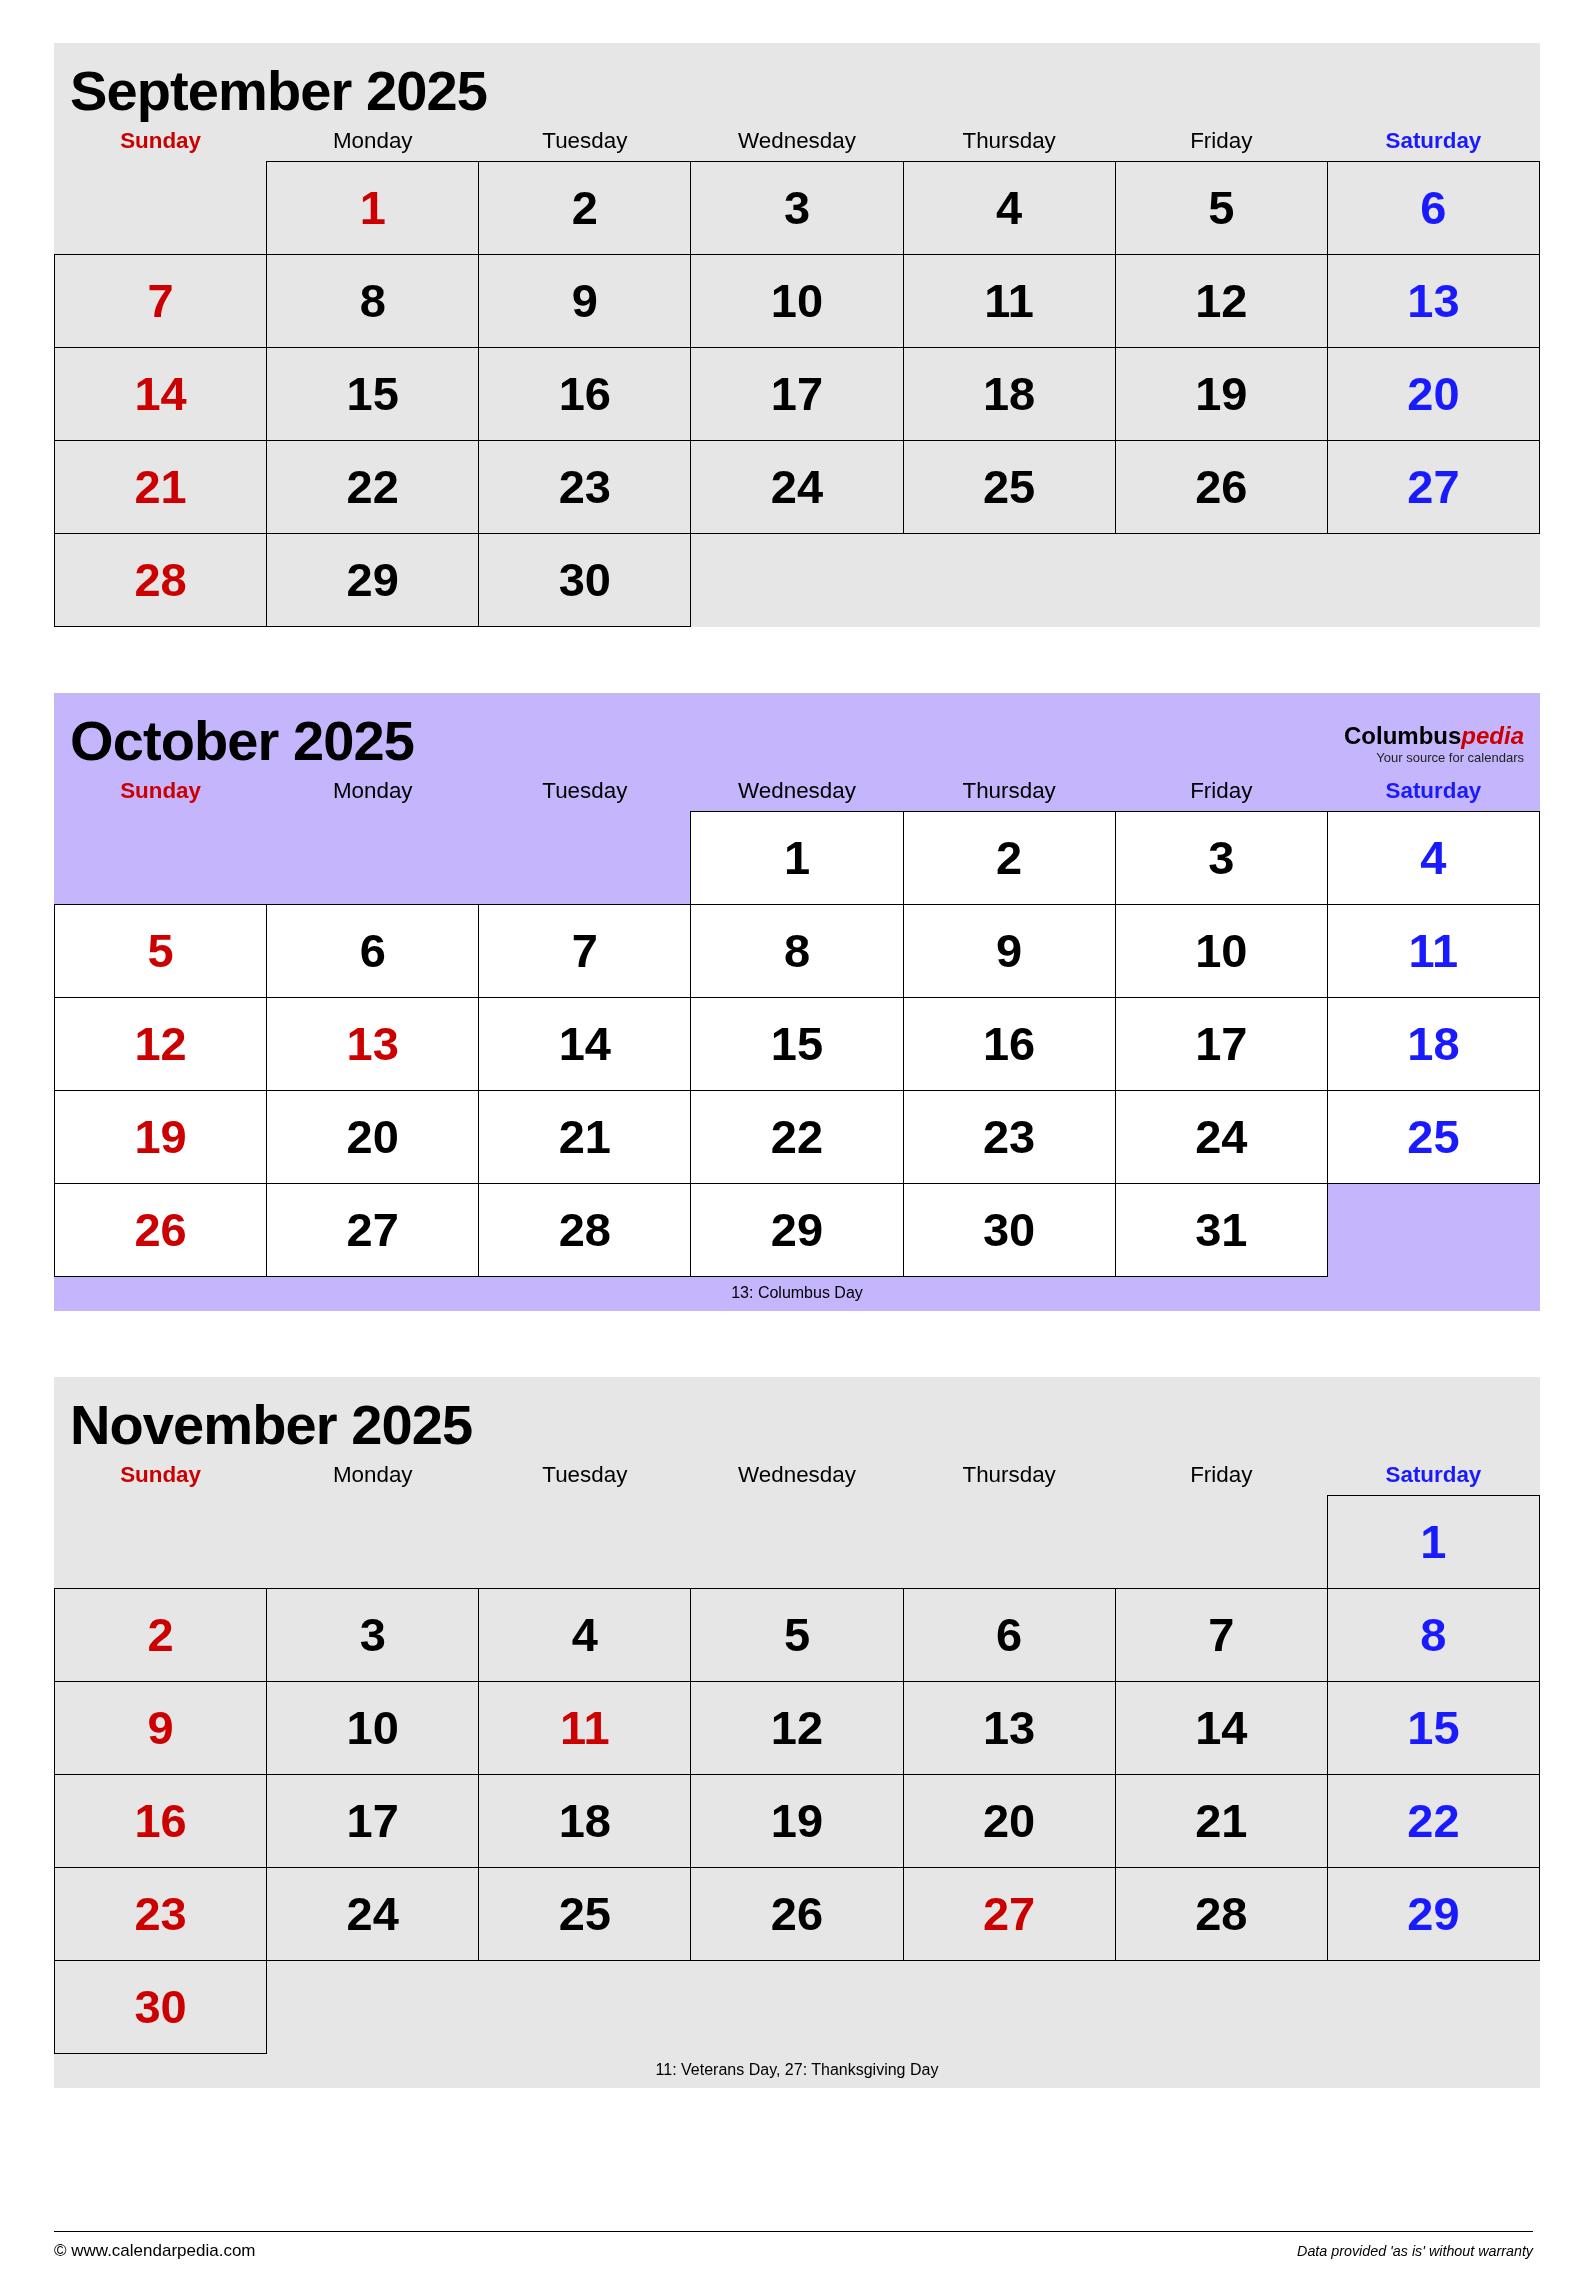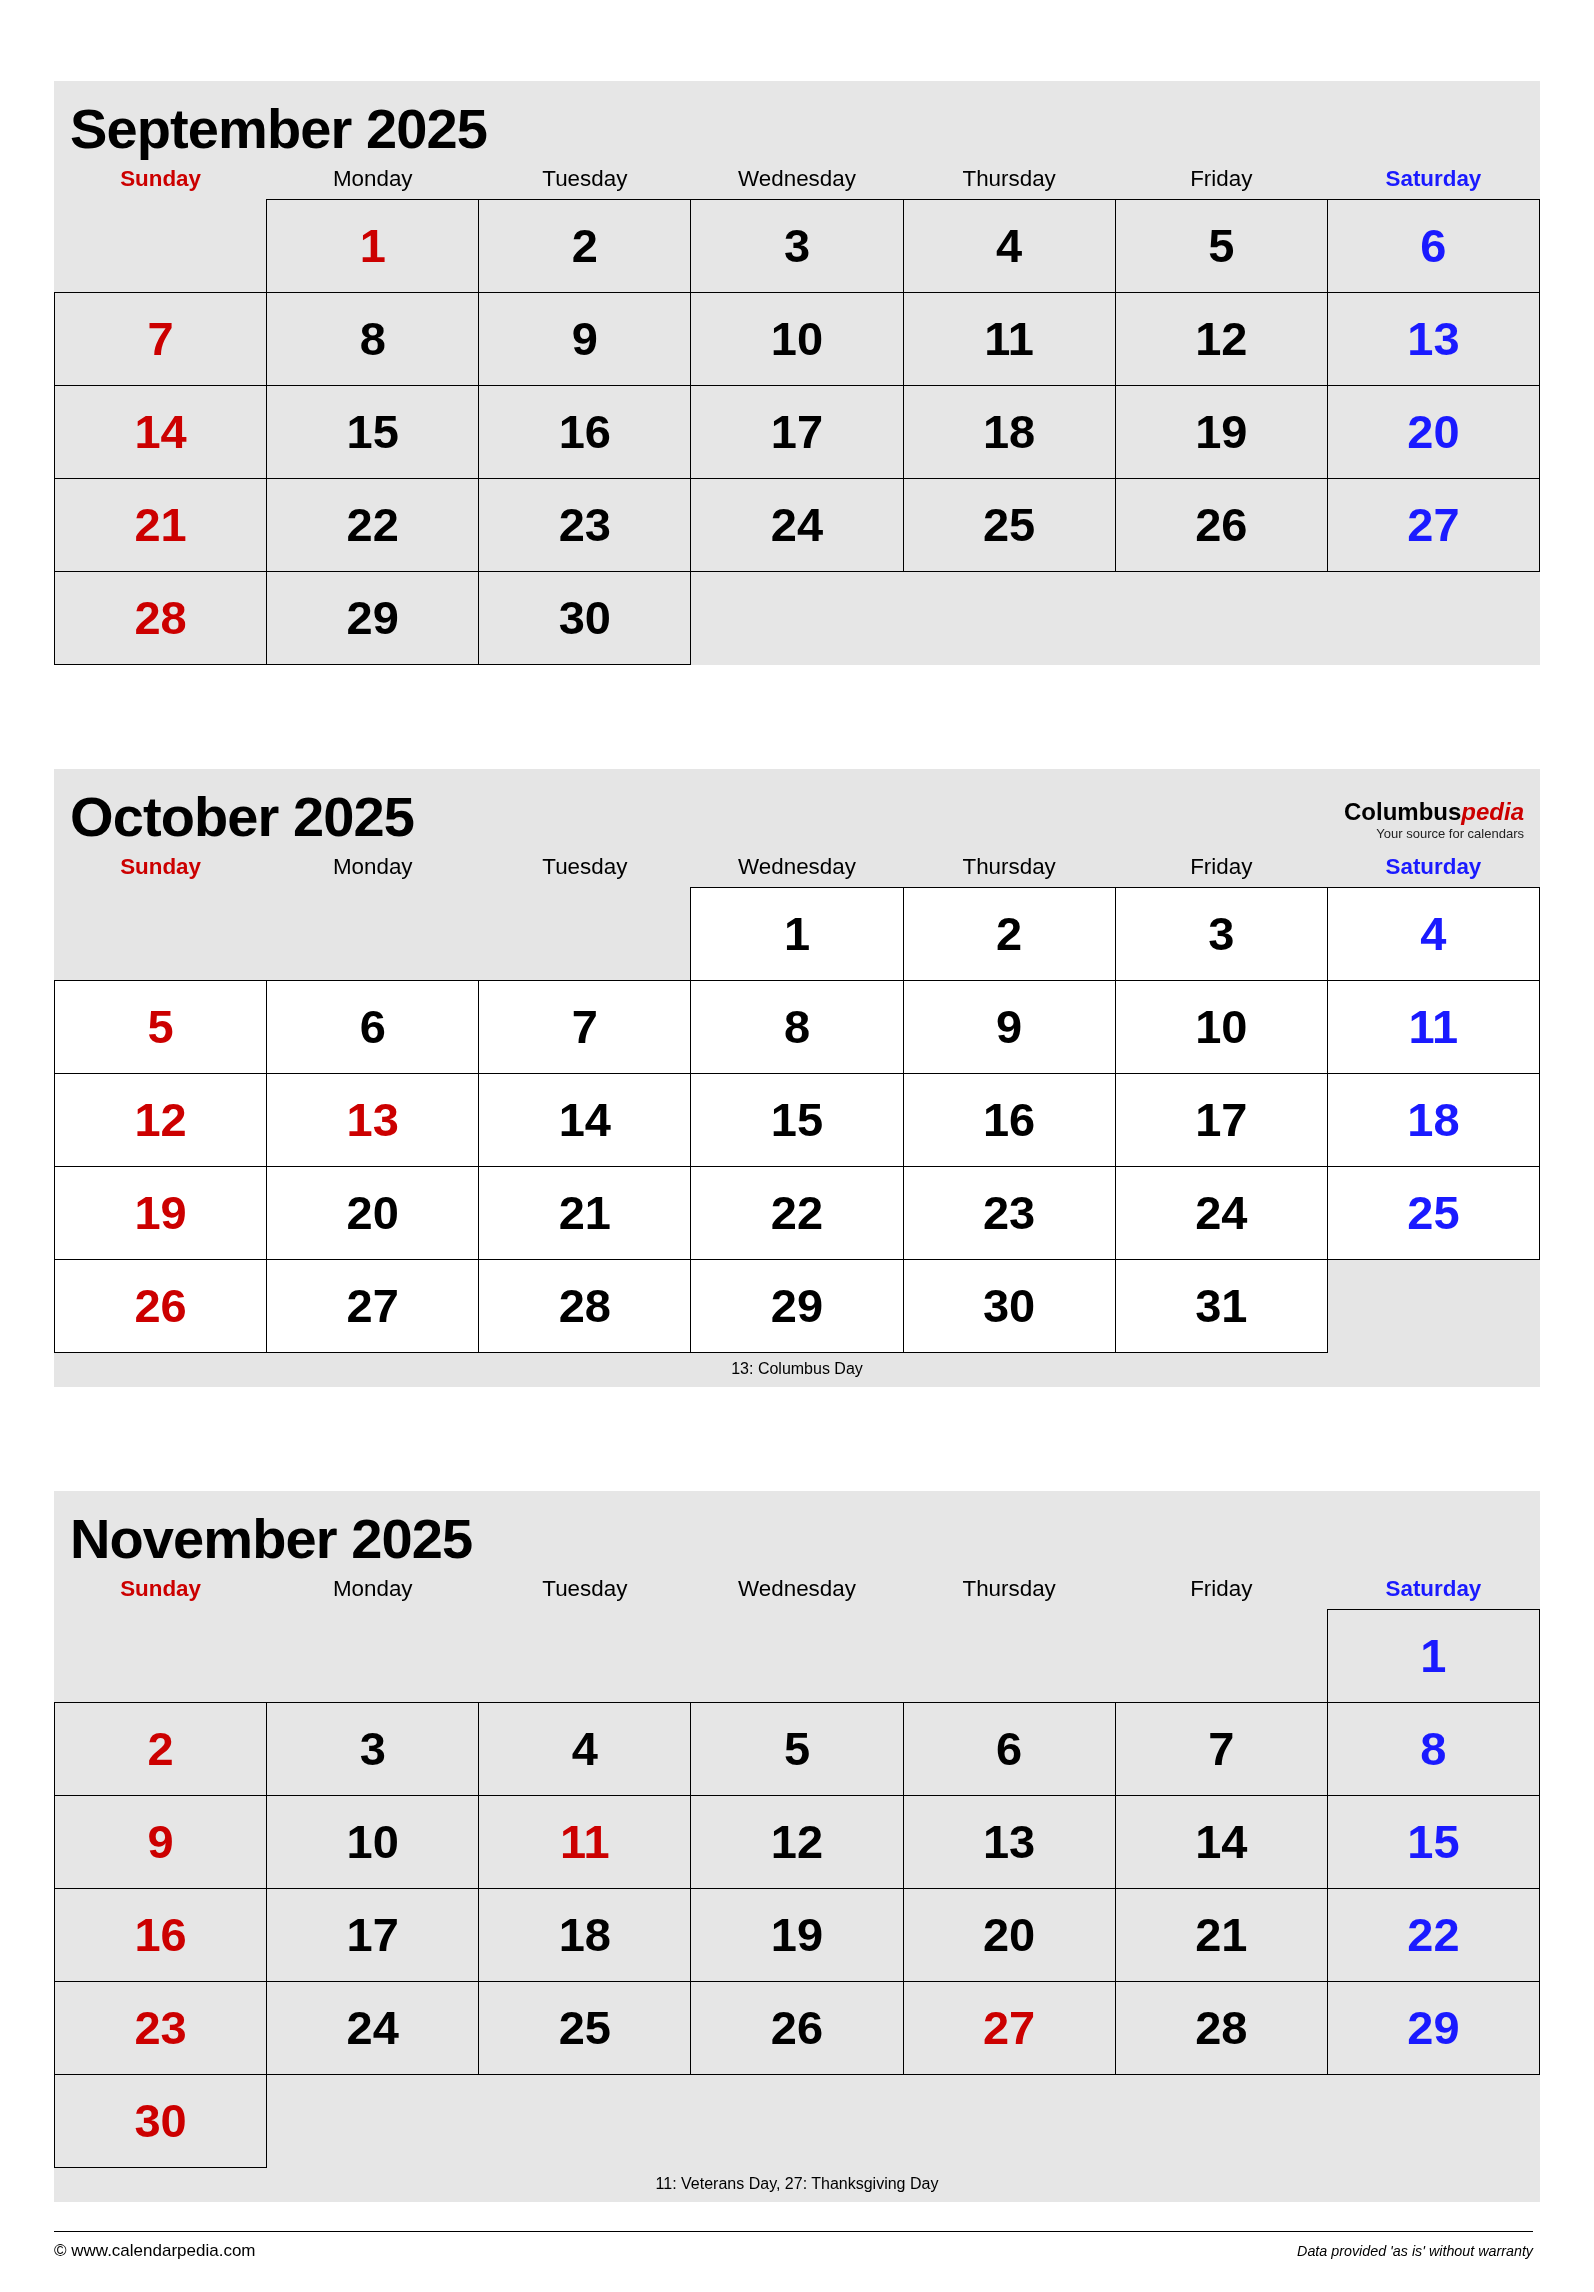--- a/index.html
+++ b/index.html
@@ -21,28 +21,27 @@
     box-sizing: border-box;
     padding: 43px 54px 0 54px;
     position: relative;
   }
   .month-block {
     background: #e6e6e6;
     margin-bottom: 0;
     position: relative;
   }
   .month-block.plain {
-    background: #e5e5e5;
+    background: #c4b5fd;
   }
   .month-header {
     display: flex;
     align-items: flex-end;
     justify-content: space-between;
     padding: 19.7px 16px 7.2px 16px;
-    margin-top: 38px;
   }
   .month-title {
     font-size: 56px;
     font-weight: bold;
     letter-spacing: -0.9px;
     line-height: 1.0;
   }
   .brand {
     text-align: right;
     line-height: 1.1;

